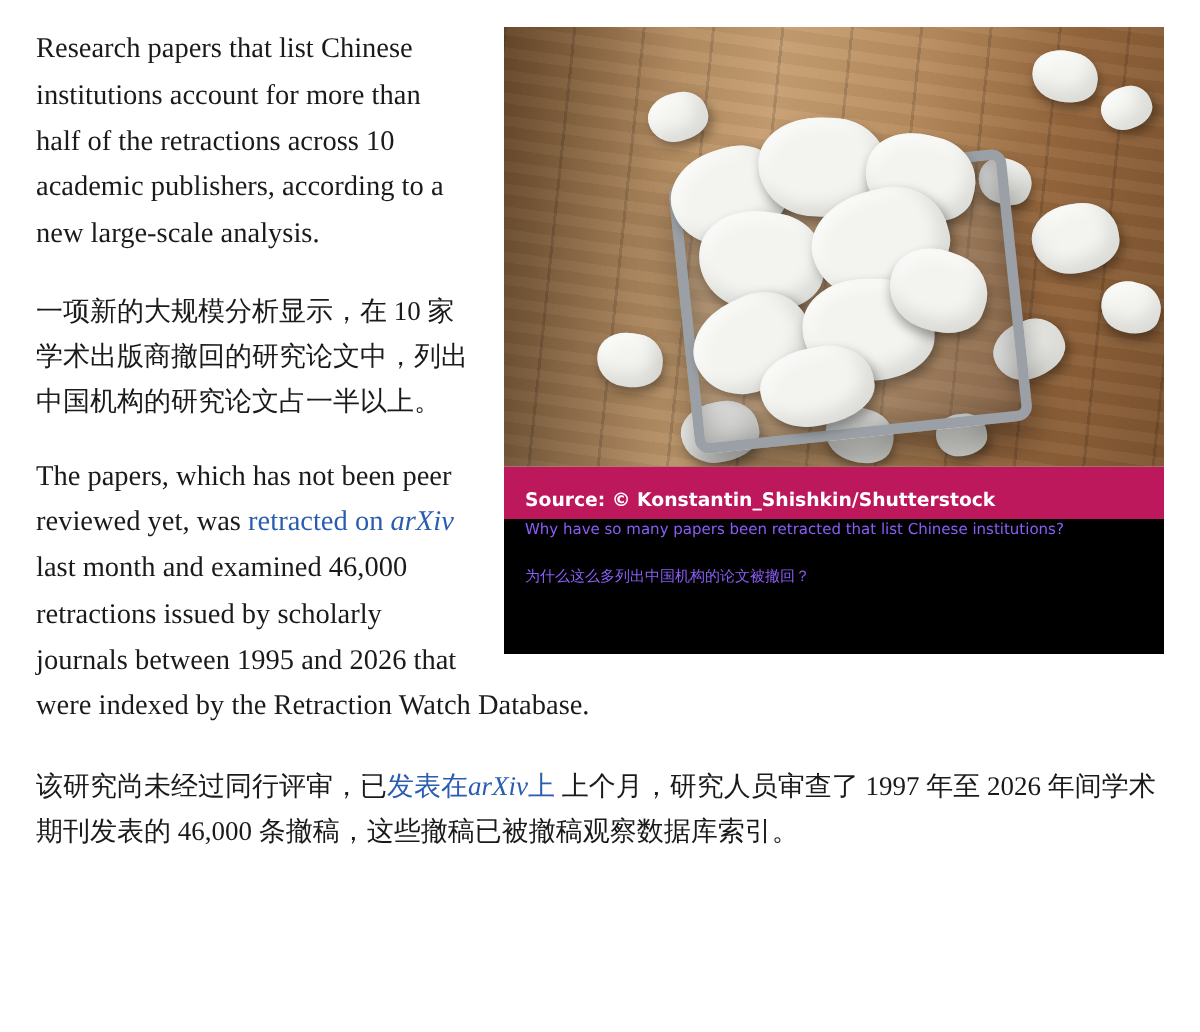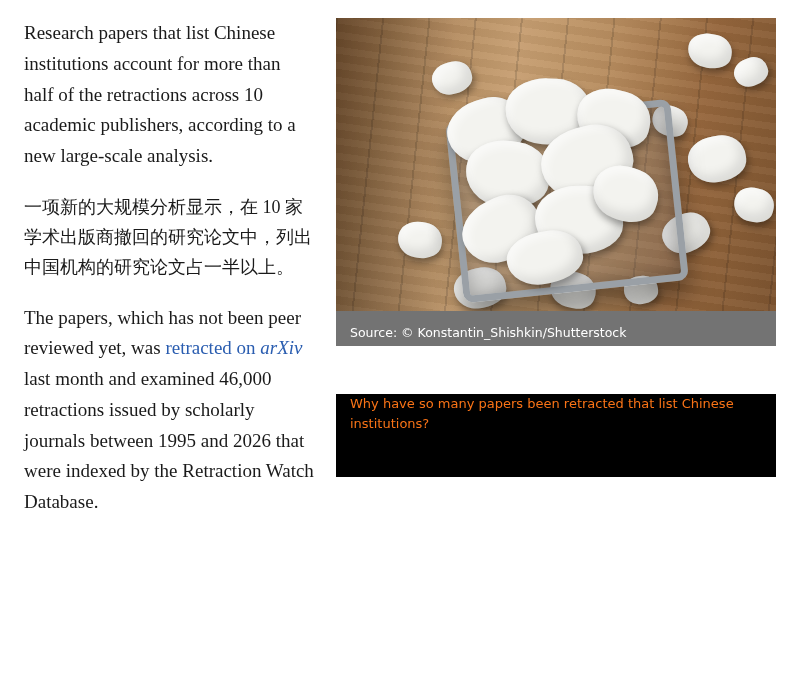--- a/index.html
+++ b/index.html
@@ -75,37 +75,37 @@
     background: rgba(120,120,125,0.25);
     box-shadow: 0 16px 26px rgba(0,0,0,.38), inset 0 0 18px rgba(0,0,0,.25);
   }
   .paper {
     position: absolute;
     background: #f3f3ef;
     border-radius: 48% 42% 50% 44% / 46% 50% 42% 52%;
     box-shadow: 2px 4px 7px rgba(0,0,0,.35), inset -6px -7px 11px rgba(0,0,0,.10), inset 5px 6px 9px rgba(255,255,255,.55);
   }
   .figure-caption-bar {
-    background: #737373;
+    background: #be185d;
     color: #ffffff;
     font-family: "DejaVu Sans", sans-serif;
     font-size: 12.5px;
     padding: 12px 14px 4px 14px;
     line-height: 1.55;
+    font-weight: bold;
   }
   .figure-caption-bar .line { margin: 0 0 14px 0; }
   .figure-caption-bar .line:last-child { margin-bottom: 0; }
   .figure-black {
     background: #000000;
-    color: #f97316;
+    color: #8b5cf6;
     font-family: "DejaVu Sans", sans-serif;
-    font-size: 13px;
+    font-size: 10px;
     line-height: 1.5;
     padding: 0 14px 28px 14px;
-    margin-top: 48px;
   }
   .figure-black p { margin: 0 0 16px 0; }
   p.body {
     font-size: 19px;
     line-height: 1.62;
     margin: 0 0 20px 0;
     text-align: left;
   }
   p.zh {
     font-size: 18px;
@@ -157,24 +157,28 @@
           <div class="paper" style="left:40px;top:112px;width:76px;height:52px;transform:rotate(-4deg);"></div>
         </div>
       </div>
 
       <figcaption class="figure-caption-bar">
         <div class="line">Source: © Konstantin_Shishkin/Shutterstock</div>
       </figcaption>
 
       <div class="figure-black">
         <p>Why have so many papers been retracted that list Chinese institutions?</p>
+        <p>为什么这么多列出中国机构的论文被撤回？</p>
       </div>
     </figure>
 
     <p class="body">Research papers that list Chinese institutions account for more than half of the retractions across 10 academic publishers, according to a new large-scale analysis.</p>
 
     <p class="zh">一项新的大规模分析显示，在 10 家学术出版商撤回的研究论文中，列出中国机构的研究论文占一半以上。</p>
 
     <p class="body"><span>The papers, which has not been peer reviewed yet, was </span><a class="link" href="#"><span>retracted</span> <span>on </span><em>arXiv</em></a><span> last month and examined 46,000 retractions issued by scholarly journals between 1995 and 2026 that were indexed by the Retraction Watch Database.</span></p>
 
+    <div class="tail">
+      <p class="zh"><span>该研究尚未经过同行评审，已</span><a class="link" href="#"><span>发表在</span><em>arXiv</em><span>上</span></a><span> 上个月，研究人员审查了 1997 年至 2026 年间学术期刊发表的 46,000 条撤稿，这些撤稿已被撤稿观察数据库索引。</span></p>
+    </div>
 
   </div>
 </div>
 
 </body></html>

